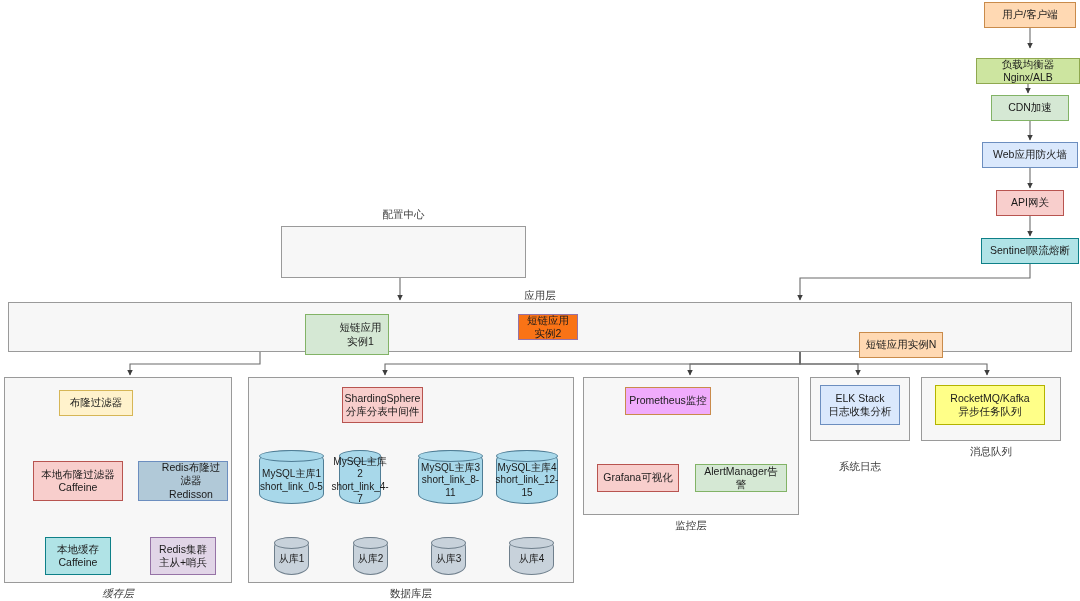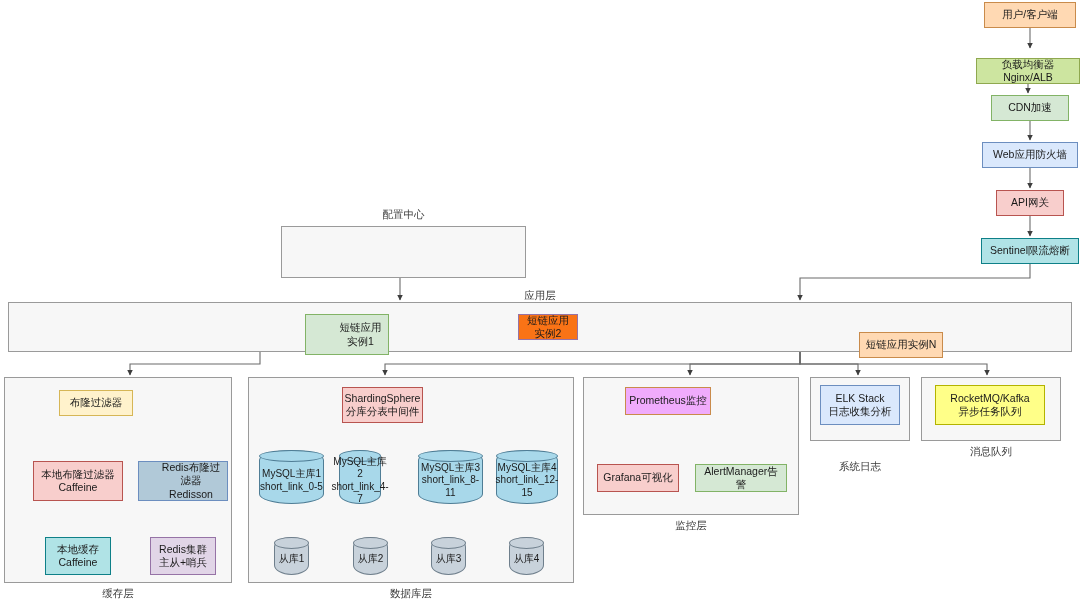--- a/index.html
+++ b/index.html
@@ -99,21 +99,21 @@
   <div class="group" style="left: 281px; top: 226px; width: 245px; height: 52px; background: rgb(247, 247, 247); border-color: rgb(154, 154, 154);"></div>
   <div class="grouplabel" style="width: 245px; left: 281px; top: 208px;">配置中心</div>
 
   <div class="group" style="left: 8px; top: 302px; width: 1064px; height: 50px; background: rgb(247, 247, 247); border-color: rgb(154, 154, 154);"></div>
   <div class="grouplabel" style="width: 1064px; left: 8px; top: 289px;">应用层</div>
   <div class="node" style="left: 305px; top: 314px; width: 84px; height: 41px; background: rgb(213, 232, 212); border-color: rgb(130, 179, 102); padding-left: 30px;">短链应用实例1</div>
   <div class="node" style="left: 518px; top: 314px; width: 60px; height: 26px; background: #f97316; border-color: rgb(150, 115, 166); text-align: center;">短链应用实例2</div>
   <div class="node" style="left: 859px; top: 332px; width: 84px; height: 26px; background: rgb(255, 217, 179); border-color: rgb(201, 139, 75);">短链应用实例N</div>
 
   <div class="group" style="left: 4px; top: 377px; width: 228px; height: 206px; background: rgb(247, 247, 247); border-color: rgb(154, 154, 154);"></div>
-  <div class="grouplabel" style="width: 228px; left: 4px; top: 587px;">缓存层</div>
+  <div class="grouplabel" style="width: 228px; left: 4px; top: 587px; font-style: italic;">缓存层</div>
   <div class="node" style="left: 59px; top: 390px; width: 74px; height: 26px; background: rgb(255, 242, 204); border-color: rgb(214, 182, 86);">布隆过滤器</div>
   <div class="node" style="left: 33px; top: 461px; width: 90px; height: 40px; background: rgb(248, 206, 204); border-color: rgb(184, 84, 80);">本地布隆过滤器
 Caffeine</div>
   <div class="node" style="left: 138px; top: 461px; width: 90px; height: 40px; background: rgb(177, 201, 216); border-color: rgb(108, 142, 191); padding-left: 19px;">Redis布隆过滤器
 Redisson</div>
   <div class="node" style="left: 45px; top: 537px; width: 66px; height: 38px; background: rgb(176, 227, 230); border-color: rgb(14, 128, 136);">本地缓存
 Caffeine</div>
   <div class="node" style="left: 150px; top: 537px; width: 66px; height: 38px; background: rgb(225, 213, 231); border-color: rgb(150, 115, 166);">Redis集群
 主从+哨兵</div>
 
@@ -155,21 +155,21 @@
   <div class="cyl" style="left: 353px; top: 537px; width: 35px; height: 38px;">
     <span class="cyl-body" style="background: rgb(200, 210, 219); border-color: rgb(111, 127, 140);"></span>
     <span class="cyl-top" style="background: rgb(200, 210, 219); border-color: rgb(111, 127, 140);"></span>
     <span class="cyl-txt">从库2</span>
   </div>
   <div class="cyl" style="left: 431px; top: 537px; width: 35px; height: 38px;">
     <span class="cyl-body" style="background: rgb(200, 210, 219); border-color: rgb(111, 127, 140);"></span>
     <span class="cyl-top" style="background: rgb(200, 210, 219); border-color: rgb(111, 127, 140);"></span>
     <span class="cyl-txt">从库3</span>
   </div>
-  <div class="cyl" style="left: 509px; top: 537px; width: 35px; height: 38px;">
+  <div class="cyl" style="left: 509px; top: 537px; width: 45px; height: 38px;">
     <span class="cyl-body" style="background: rgb(200, 210, 219); border-color: rgb(111, 127, 140);"></span>
     <span class="cyl-top" style="background: rgb(200, 210, 219); border-color: rgb(111, 127, 140);"></span>
     <span class="cyl-txt">从库4</span>
   </div>
 
   <div class="group" style="left: 583px; top: 377px; width: 216px; height: 138px; background: rgb(247, 247, 247); border-color: rgb(154, 154, 154);"></div>
   <div class="grouplabel" style="width: 216px; left: 583px; top: 519px;">监控层</div>
   <div class="node" style="left: 625px; top: 387px; width: 86px; height: 28px; background: #f0abfc; border-color: rgb(201, 139, 75);">Prometheus监控</div>
   <div class="node" style="left: 597px; top: 464px; width: 82px; height: 28px; background: rgb(248, 206, 204); border-color: rgb(184, 84, 80);">Grafana可视化</div>
   <div class="node" style="left: 695px; top: 464px; width: 92px; height: 28px; background: rgb(213, 232, 212); border-color: rgb(130, 179, 102);">AlertManager告警</div>

